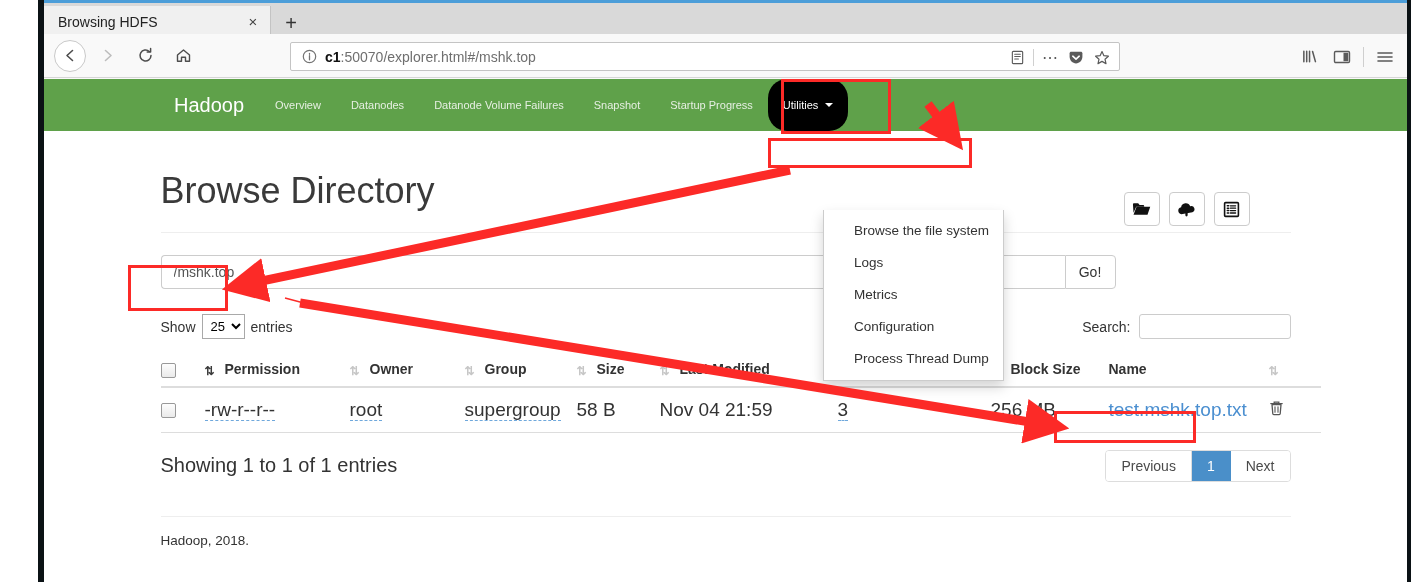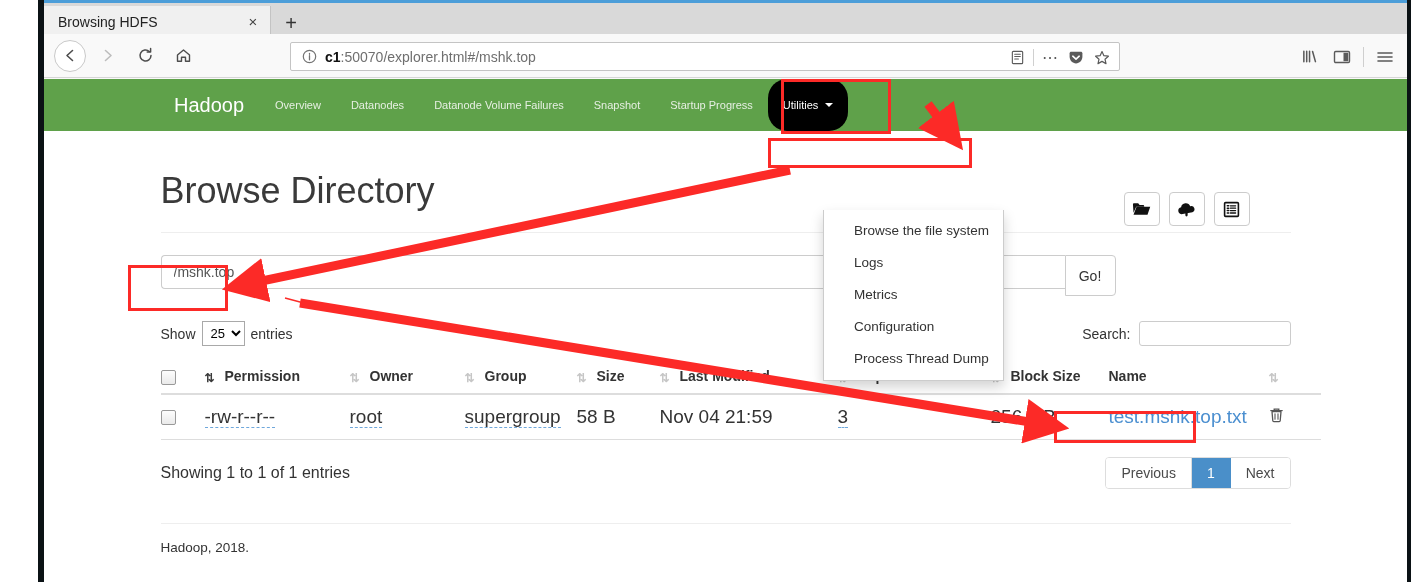--- a/index.html
+++ b/index.html
@@ -129,21 +129,21 @@
   .input-group {
     display:flex; margin-top:22px; width:955px;
   }
   .path-input {
     flex:1; height:34px; border:1px solid #ccc; border-right:none;
     border-radius:4px 0 0 4px; padding:6px 12px;
     font-size:14px; color:#555; font-family:"Liberation Sans", sans-serif;
     outline:none; background:#fff;
   }
   .go-btn {
-    width:51px; height:41px; border:1px solid #ccc; background:#fff;
+    width:51px; height:34px; border:1px solid #ccc; background:#fff;
     border-radius:0 4px 4px 0; font-size:14px; color:#333; cursor:pointer;
     font-family:"Liberation Sans", sans-serif;
   }
   .icon-btns { position:absolute; left:978px; top:22px; display:flex; gap:9px; }
   .ibtn {
     width:36px; height:34px; border:1px solid #ccc; border-radius:4px;
     background:#fff; display:flex; align-items:center; justify-content:center;
     cursor:pointer; color:#111;
   }
 
@@ -183,21 +183,21 @@
     background:linear-gradient(#fdfdfd,#eaeaea); display:inline-block;
     cursor:pointer; vertical-align:middle;
   }
   .dashed {
     border-bottom:1px dashed #6fa8dc; color:#333; cursor:help;
   }
   .file-link { color:#4b8fd0; text-decoration:none; cursor:pointer; }
   .trash { color:#555; font-size:16px; cursor:pointer; }
 
   .dt-bottom { display:flex; justify-content:space-between; align-items:center; margin-top:17px; }
-  .dt-info { font-size:16px; color:#333;text-align:center; }
+  .dt-info { font-size:20px; color:#333;text-align:center; }
   .pager { display:flex; border:1px solid #ddd; border-radius:4px; overflow:hidden; }
   .pg {
     padding:7px 15px; font-size:14px; color:#4a4a4a; background:#fff;
     border-right:1px solid #ddd; cursor:pointer; white-space:nowrap;
   }
   .pg:last-child { border-right:none; }
   .pg.active { background:#4a8fc9; color:#fff; border-color:#4a8fc9; }
 
   .footer-hr { border-top:1px solid #eeeeee; margin-top:34px; }
   .footer-text { font-size:13.5px; color:#333; margin-top:16px; }

